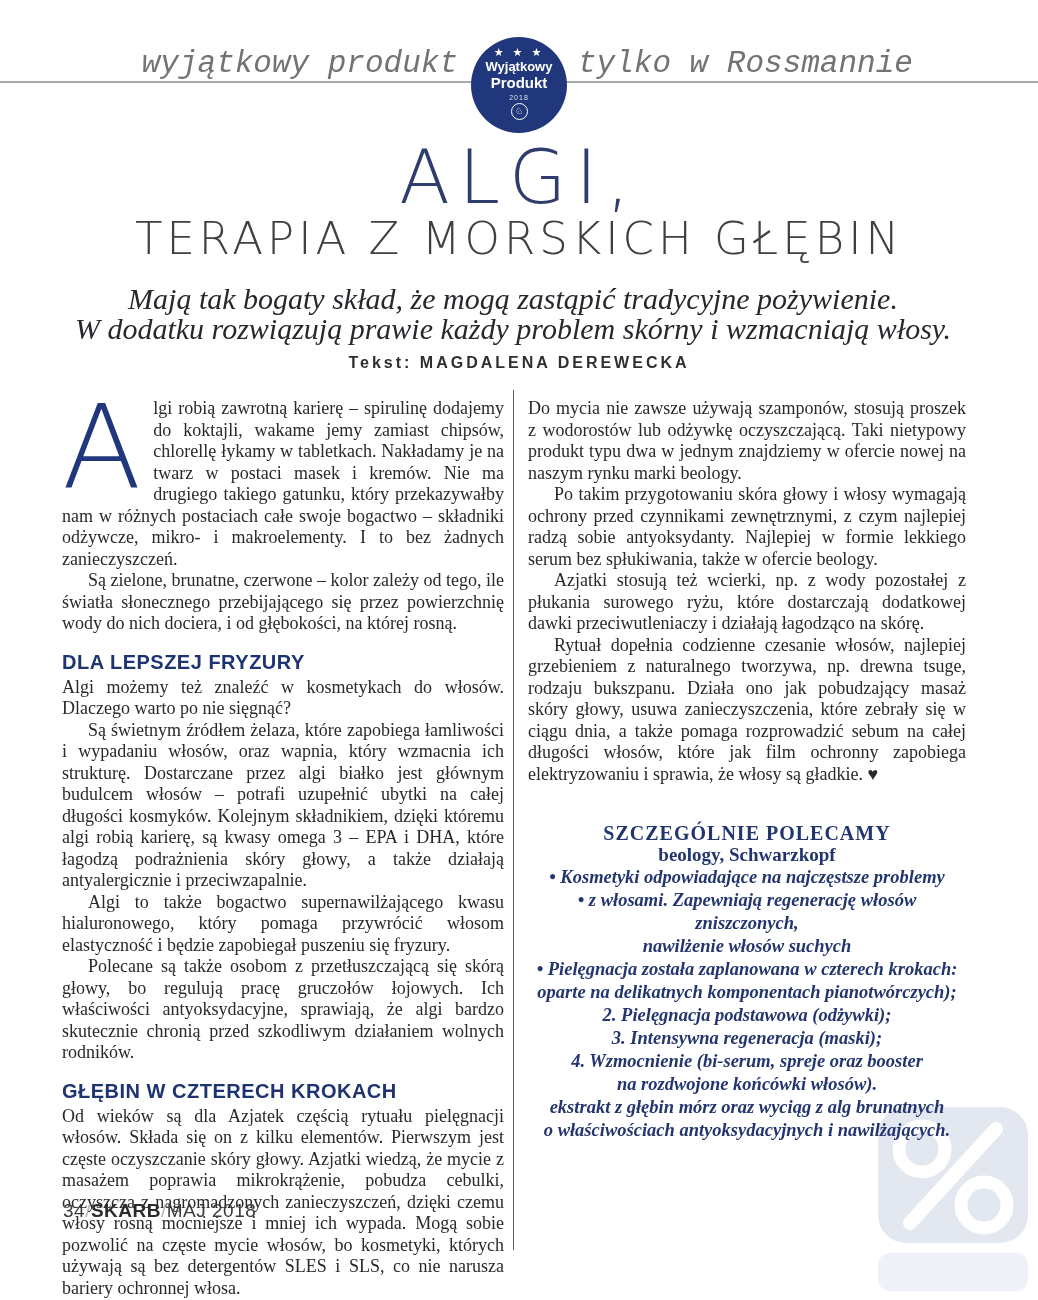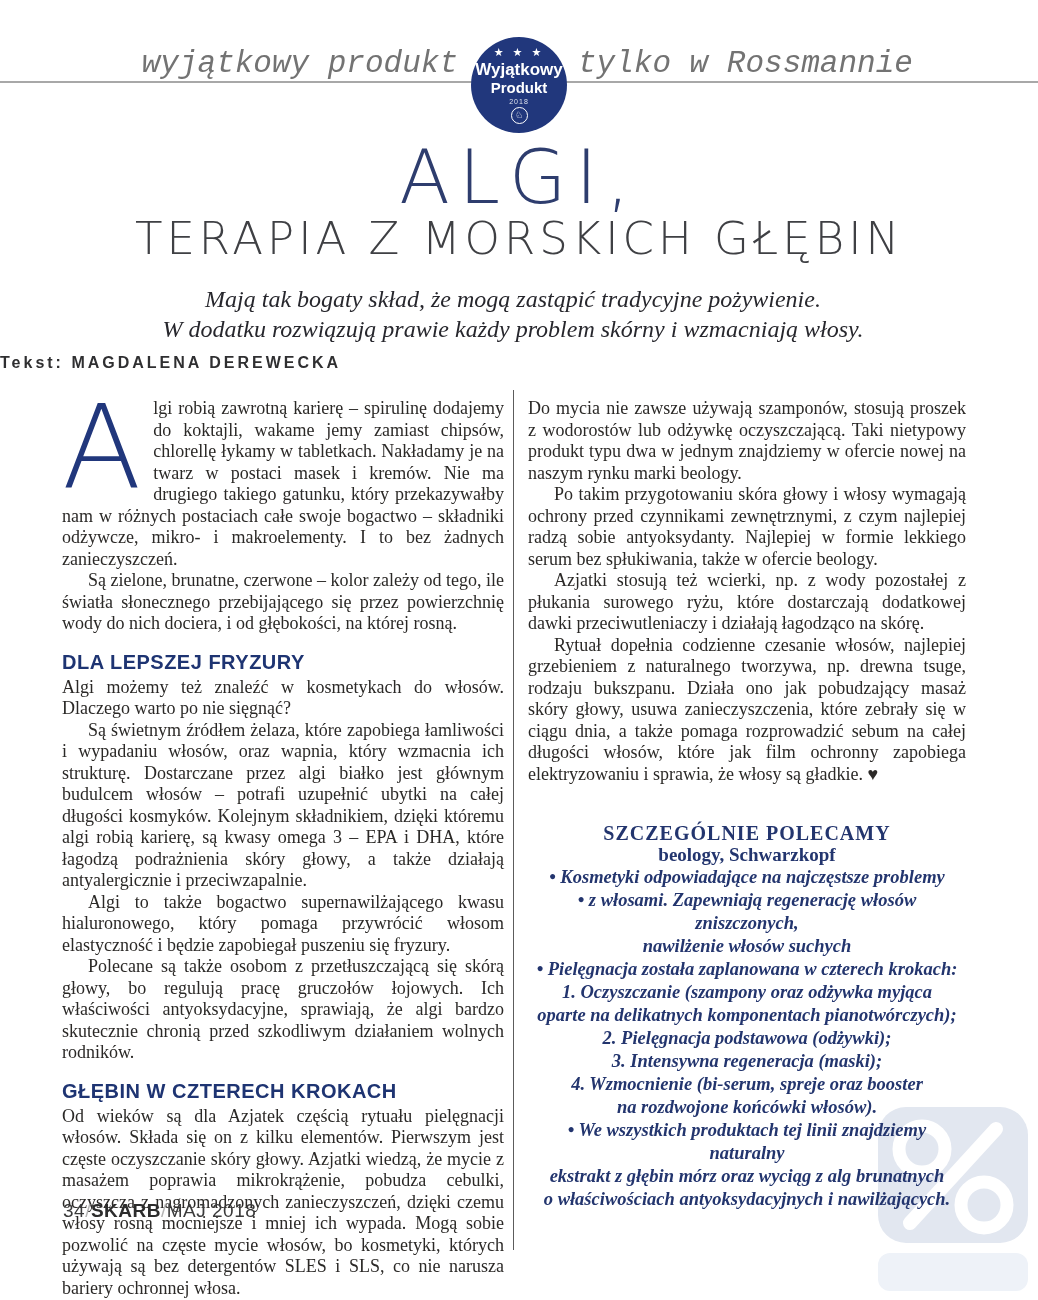--- a/index.html
+++ b/index.html
@@ -9,37 +9,37 @@
   
   .header-rule{position:absolute;left:0;top:81px;width:1038px;height:2px;background:#a8a8a8;z-index:1;}
   .hdr-label{position:absolute;top:46px;font-family:Liberation Mono, monospace;font-style:italic;
              font-size:31px;color:#737373;z-index:2;white-space:nowrap;}
   .hdr-left{left:0;width:458px;text-align:right;}
   .hdr-right{left:578px;}
   .badge{position:absolute;left:471px;top:37px;width:96px;height:96px;border-radius:50%;
          background:#21377c;z-index:3;text-align:center;color:#ffffff;
          font-family:"Liberation Sans",sans-serif;box-sizing:border-box;padding-top:10px;}
   .badge .stars{font-size:11px;letter-spacing:3px;line-height:1;color:#ffffff;}
-  .badge .b1{font-size:17px;font-weight:700;line-height:1.15;margin-top:2px;}
+  .badge .b1{font-size:13px;font-weight:700;line-height:1.15;margin-top:2px;}
   .badge .b2{font-size:15px;font-weight:700;line-height:1.05;}
   .badge .byear{font-size:7px;letter-spacing:1px;opacity:.85;margin-top:3px;}
   .badge .blogo{width:15px;height:15px;border:1.2px solid #fff;border-radius:50%;
                 margin:2px auto 0;display:flex;align-items:center;justify-content:center;
                 font-size:9px;line-height:1;color:#fff;}
 
   
   .title1{position:absolute;left:0;top:140px;width:1038px;text-align:center;
           font-family:"DejaVu Sans","Liberation Sans",sans-serif;font-weight:100;
           font-size:74px;letter-spacing:9px;color:#2e3d6e;line-height:1;}
   .title2{position:absolute;left:0;top:216px;width:1038px;text-align:center;
           font-family:"DejaVu Sans","Liberation Sans",sans-serif;font-weight:100;
           font-size:45px;letter-spacing:4px;color:#3f4044;line-height:1;}
   .lede{position:absolute;left:0;top:284px;width:1026px;text-align:center;
-        font-style:italic;font-size:24px;line-height:30px;color:#27272d;}
-  .byline{position:absolute;left:0;top:354px;width:1038px;text-align:left;
+        font-style:italic;font-size:30px;line-height:30px;color:#27272d;}
+  .byline{position:absolute;left:0;top:354px;width:1038px;text-align:center;
           font-family:"Liberation Sans",sans-serif;font-weight:700;font-size:16px;
           letter-spacing:3px;color:#2f2f31;}
 
   
   .col{position:absolute;top:398px;font-size:18px;line-height:21.5px;text-align:justify;}
   .col-left{left:62px;width:442px;}
   .col-right{left:528px;width:438px;}
   .col p{margin:0;}
   .ind{text-indent:26px;}
   .dropcap{float:left;font-family:"DejaVu Sans","Liberation Sans",sans-serif;font-weight:100;
@@ -130,27 +130,25 @@
       <p class="ind">Azjatki stosują też wcierki, np. z wody pozostałej z płukania surowego ryżu, które dostarczają dodatkowej dawki przeciwutleniaczy i działają łagodząco na skórę.</p>
       <p class="ind">Rytuał dopełnia codzienne czesanie włosów, najlepiej grzebieniem z naturalnego tworzywa, np. drewna tsuge, rodzaju bukszpanu. Działa ono jak pobudzający masaż skóry głowy, usuwa zanieczyszczenia, które zebrały się w ciągu dnia, a także pomaga rozprowadzić sebum na całej długości włosów, które jak film ochronny zapobiega elektryzowaniu i sprawia, że włosy są gładkie. ♥</p>
 
       <div class="recommend">
         <div class="rec-head">SZCZEGÓLNIE POLECAMY</div>
         <div class="rec-brand">beology, Schwarzkopf</div>
         <div class="rec-line">• Kosmetyki odpowiadające na najczęstsze problemy</div>
         <div class="rec-line">• z włosami. Zapewniają regenerację włosów zniszczonych,</div>
         <div class="rec-line">nawilżenie włosów suchych</div>
         <div class="rec-line">• Pielęgnacja została zaplanowana w czterech krokach:</div>
-        <div class="rec-line">1. Oczyszczanie (szampony oraz odżywka myjąca</div>
         <div class="rec-line">oparte na delikatnych komponentach pianotwórczych);</div>
         <div class="rec-line">2. Pielęgnacja podstawowa (odżywki);</div>
         <div class="rec-line">3. Intensywna regeneracja (maski);</div>
         <div class="rec-line">4. Wzmocnienie (bi-serum, spreje oraz booster</div>
         <div class="rec-line">na rozdwojone końcówki włosów).</div>
-        <div class="rec-line">• We wszystkich produktach tej linii znajdziemy naturalny</div>
         <div class="rec-line">ekstrakt z głębin mórz oraz wyciąg z alg brunatnych</div>
         <div class="rec-line">o właściwościach antyoksydacyjnych i nawilżających.</div>
       </div>
     </div>
 
     <div class="footer">
       <span>34</span><span class="sep">/</span><span class="mag">SKARB</span><span class="sep">/</span><span>MAJ 2018</span>
     </div>
 
   </div>

